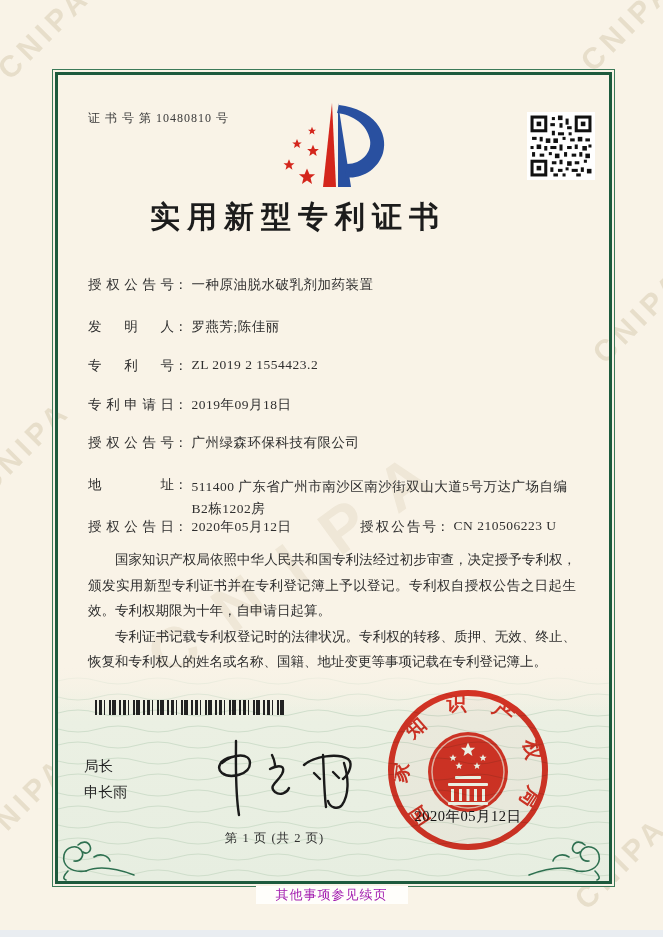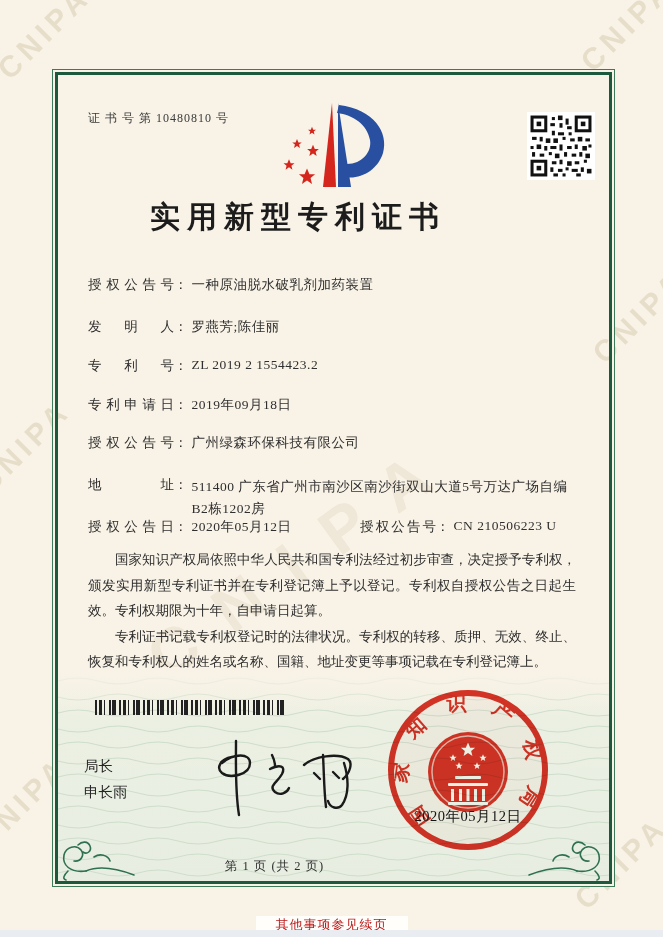--- a/index.html
+++ b/index.html
@@ -81,27 +81,27 @@
     font-family:"Liberation Sans","DejaVu Sans",sans-serif;
     font-size:14.5px; color:#262626; line-height:26px;
   }
   .signature{position:absolute; left:192px; top:733px;}
   .seal{position:absolute; left:382px; top:684px; width:172px; height:172px; opacity:.95; mix-blend-mode:multiply;}
   .seal-date{
     position:absolute; left:388px; top:807px; width:160px; text-align:center;
     font-size:14.5px; color:#141414; letter-spacing:.5px; z-index:5; white-space:nowrap;
   }
   .page-info{
-    position:absolute; left:0; top:858px; width:549px; text-align:center;
+    position:absolute; left:0; top:830px; width:549px; text-align:center;
     font-size:12.5px; color:#2e2e2e; letter-spacing:1px;
   }
   .corner-orn{position:absolute; width:80px; height:44px;}
   .footer-note{
     position:absolute; left:50%; top:886px; transform:translateX(-50%);
-    background:#fffefb; padding:0 20px; font-size:13px; color:#b91c1c; letter-spacing:1px;margin-top:30px;
+    background:#fffefb; padding:0 20px; font-size:13px; color:#a21caf; letter-spacing:1px;
   }
   .bottom-strip{position:absolute; left:0; bottom:0; width:663px; height:7px; background:#e9edf1;}
 </style>
 </head>
 <body>
 
 <div class="page">
 
   <div class="wm" style="left:-14px; top:16px;">CNIPA</div>
   <div class="wm" style="right:-22px; top:8px;">CNIPA</div>

